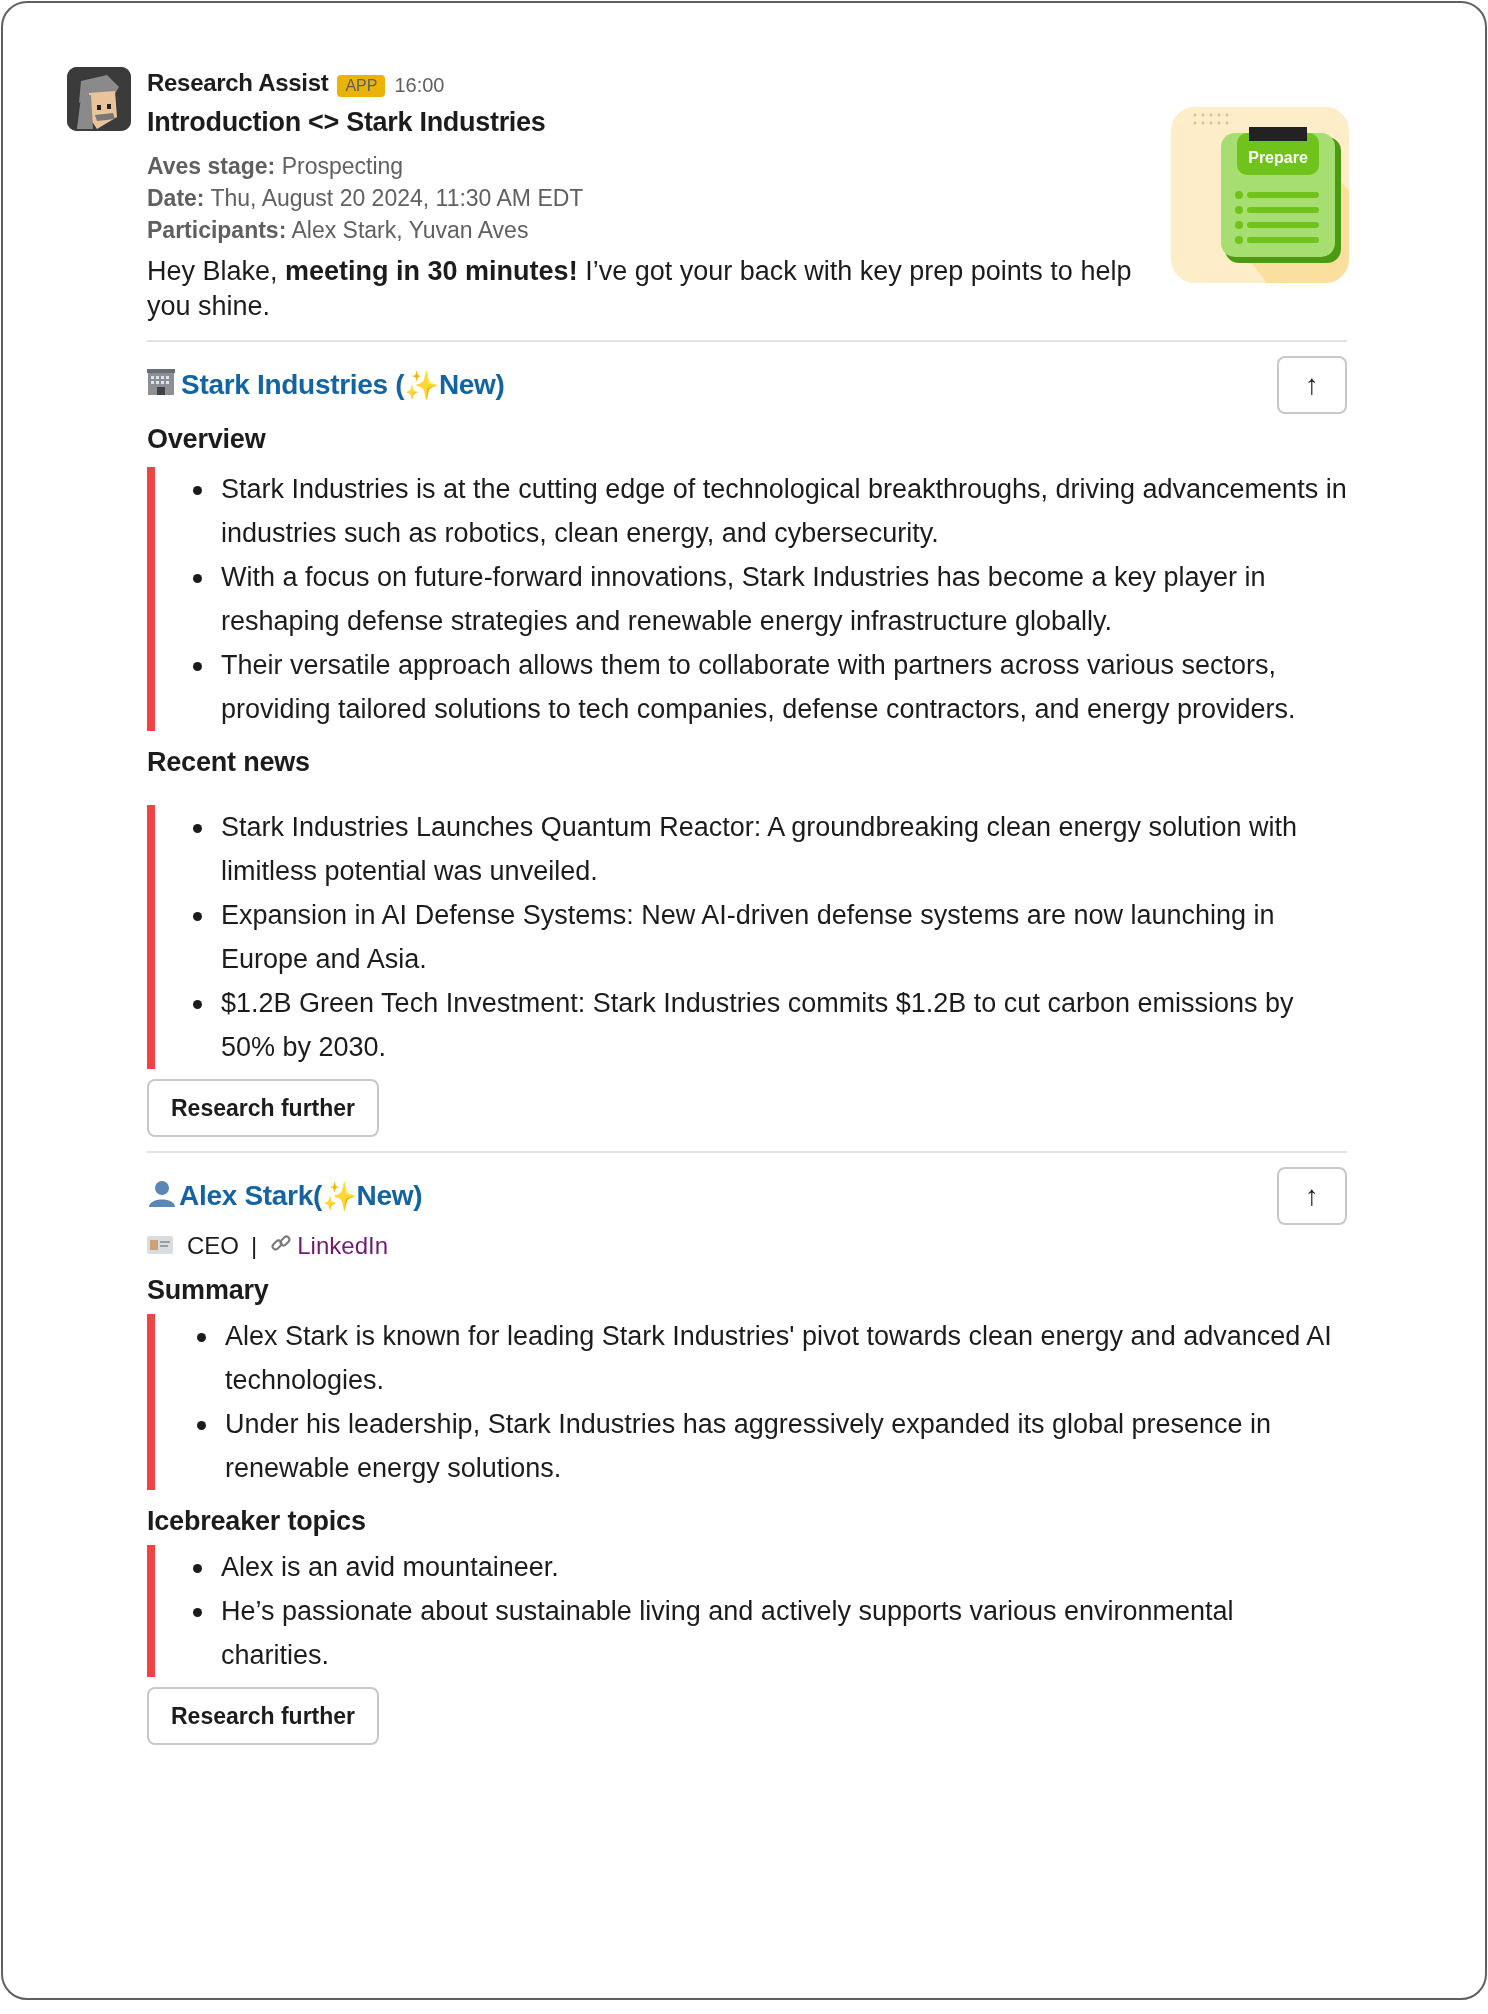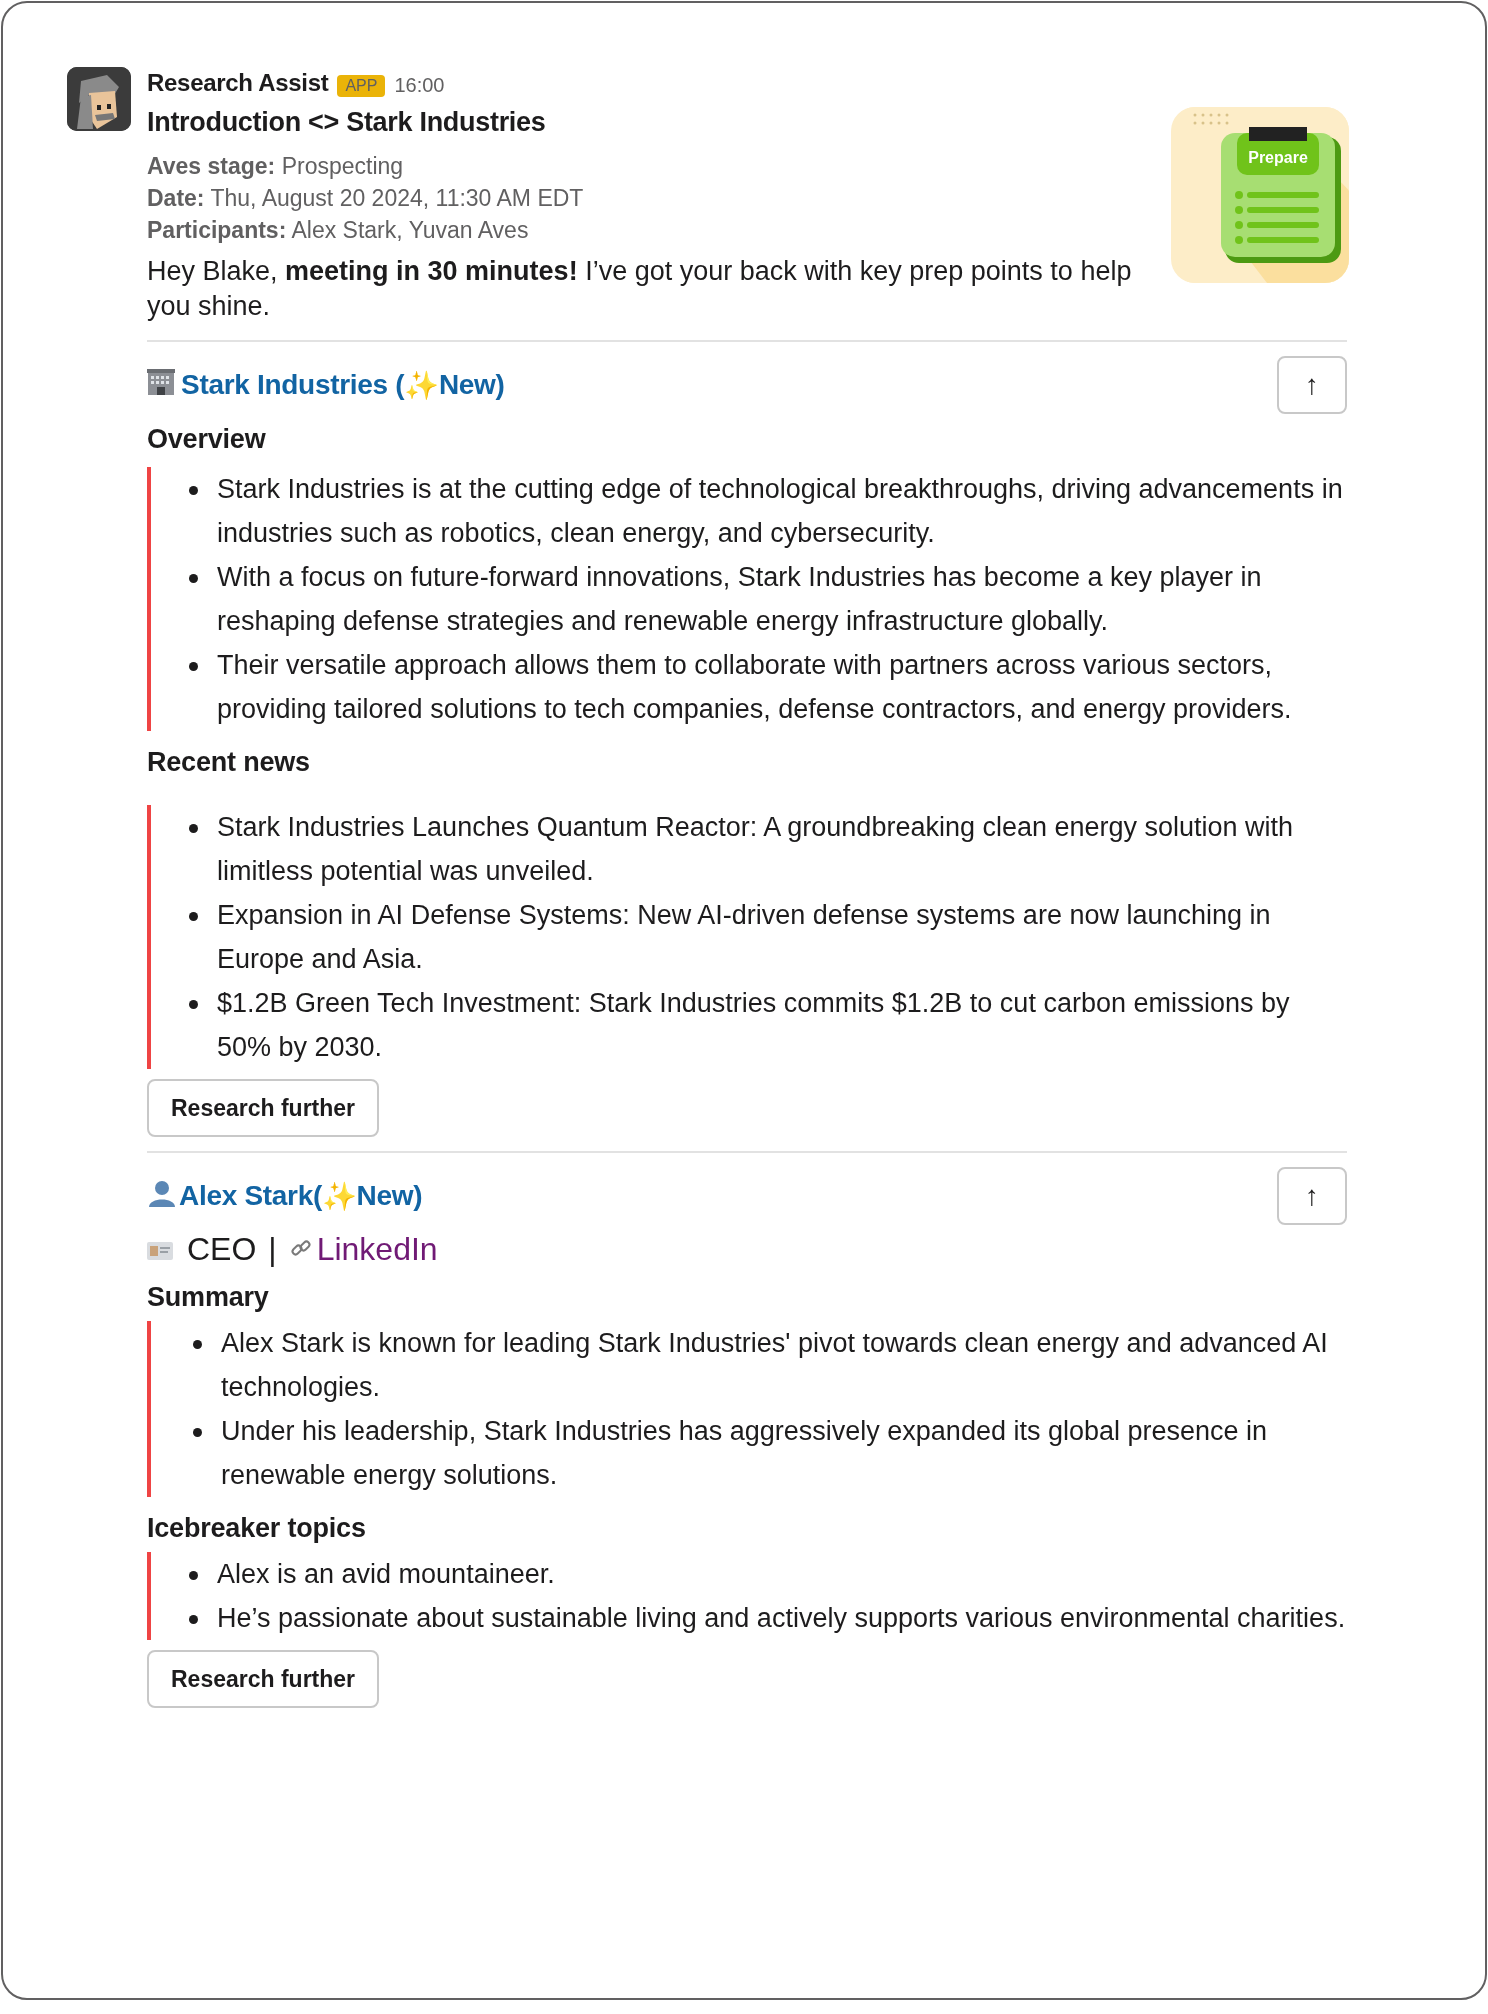--- a/index.html
+++ b/index.html
@@ -51,36 +51,36 @@
     }
     .emoji { display: inline-block; margin-right: 6px; }
     .sparkle { color: #f2c14e; font-weight: normal; }
     .up-btn {
       width: 70px; height: 58px; border: 2px solid #c8c8c8; border-radius: 8px;
       display: flex; align-items: center; justify-content: center; background: #fff;
       cursor: pointer;
     }
     .h3 { font-weight: bold; font-size: 27px; letter-spacing: -0.2px; }
     .quote {
-      border-left: 4px solid #ef4444; padding-left: 32px; margin-top: 14px;
+      border-left: 8px solid #ef4444; padding-left: 32px; margin-top: 14px;
     }
     .quote ul { list-style: none; }
     .quote li {
       position: relative; padding-left: 34px; font-size: 27px; line-height: 44px;
     }
     .quote li::before {
       content: ""; position: absolute; left: 6px; top: 19px;
       width: 9px; height: 9px; border-radius: 50%; background: #1d1c1d;
     }
     .btn {
       display: inline-block; border: 2px solid #c8c8c8; border-radius: 8px;
       font-weight: bold; font-size: 23px; padding: 0 22px; height: 58px; line-height: 54px;
       background: #fff; color: #1d1c1d; cursor: pointer;
     }
-    .role-line { font-size: 32px; display: flex; align-items: center; }
+    .role-line { font-size: 24px; display: flex; align-items: center; }
     .role-line .link { color: #701a75; cursor: pointer; }
   </style>
 </head>
 <body>
 
 <div class="frame">
 
   <div class="avatar">
     <svg width="64" height="64" viewBox="0 0 64 64">
       <rect width="64" height="64" fill="#3b3b3b"></rect>

